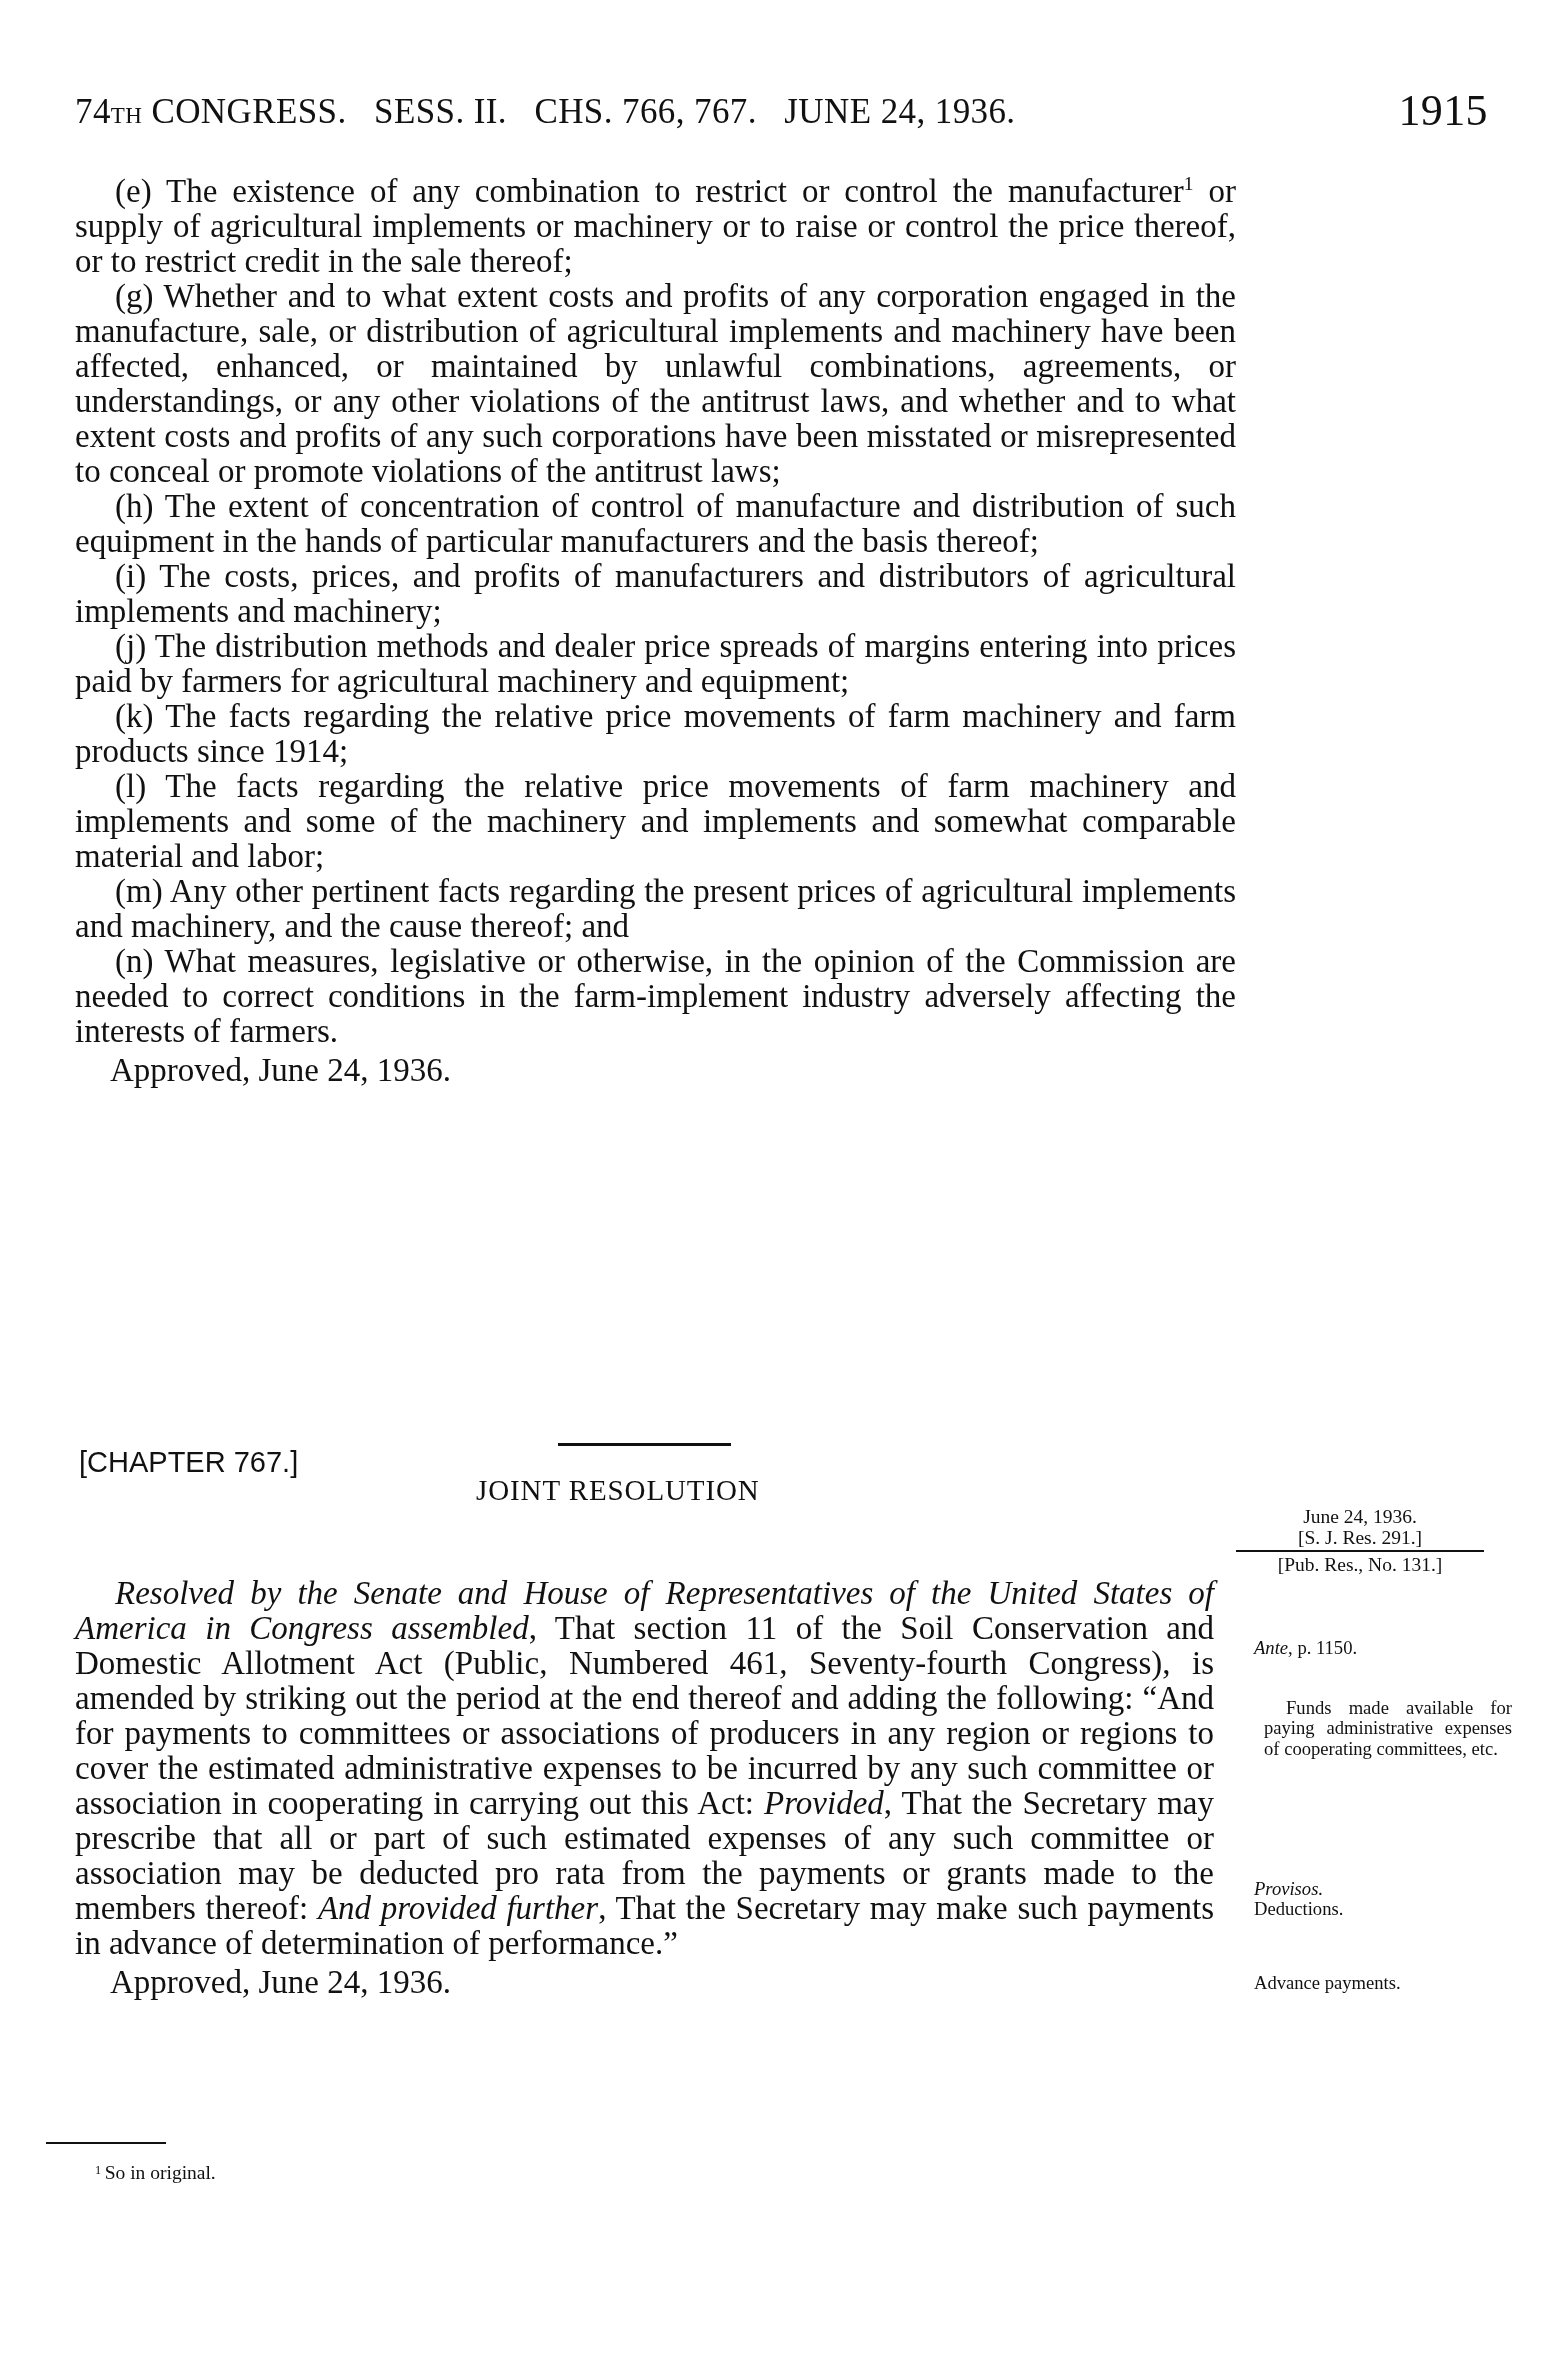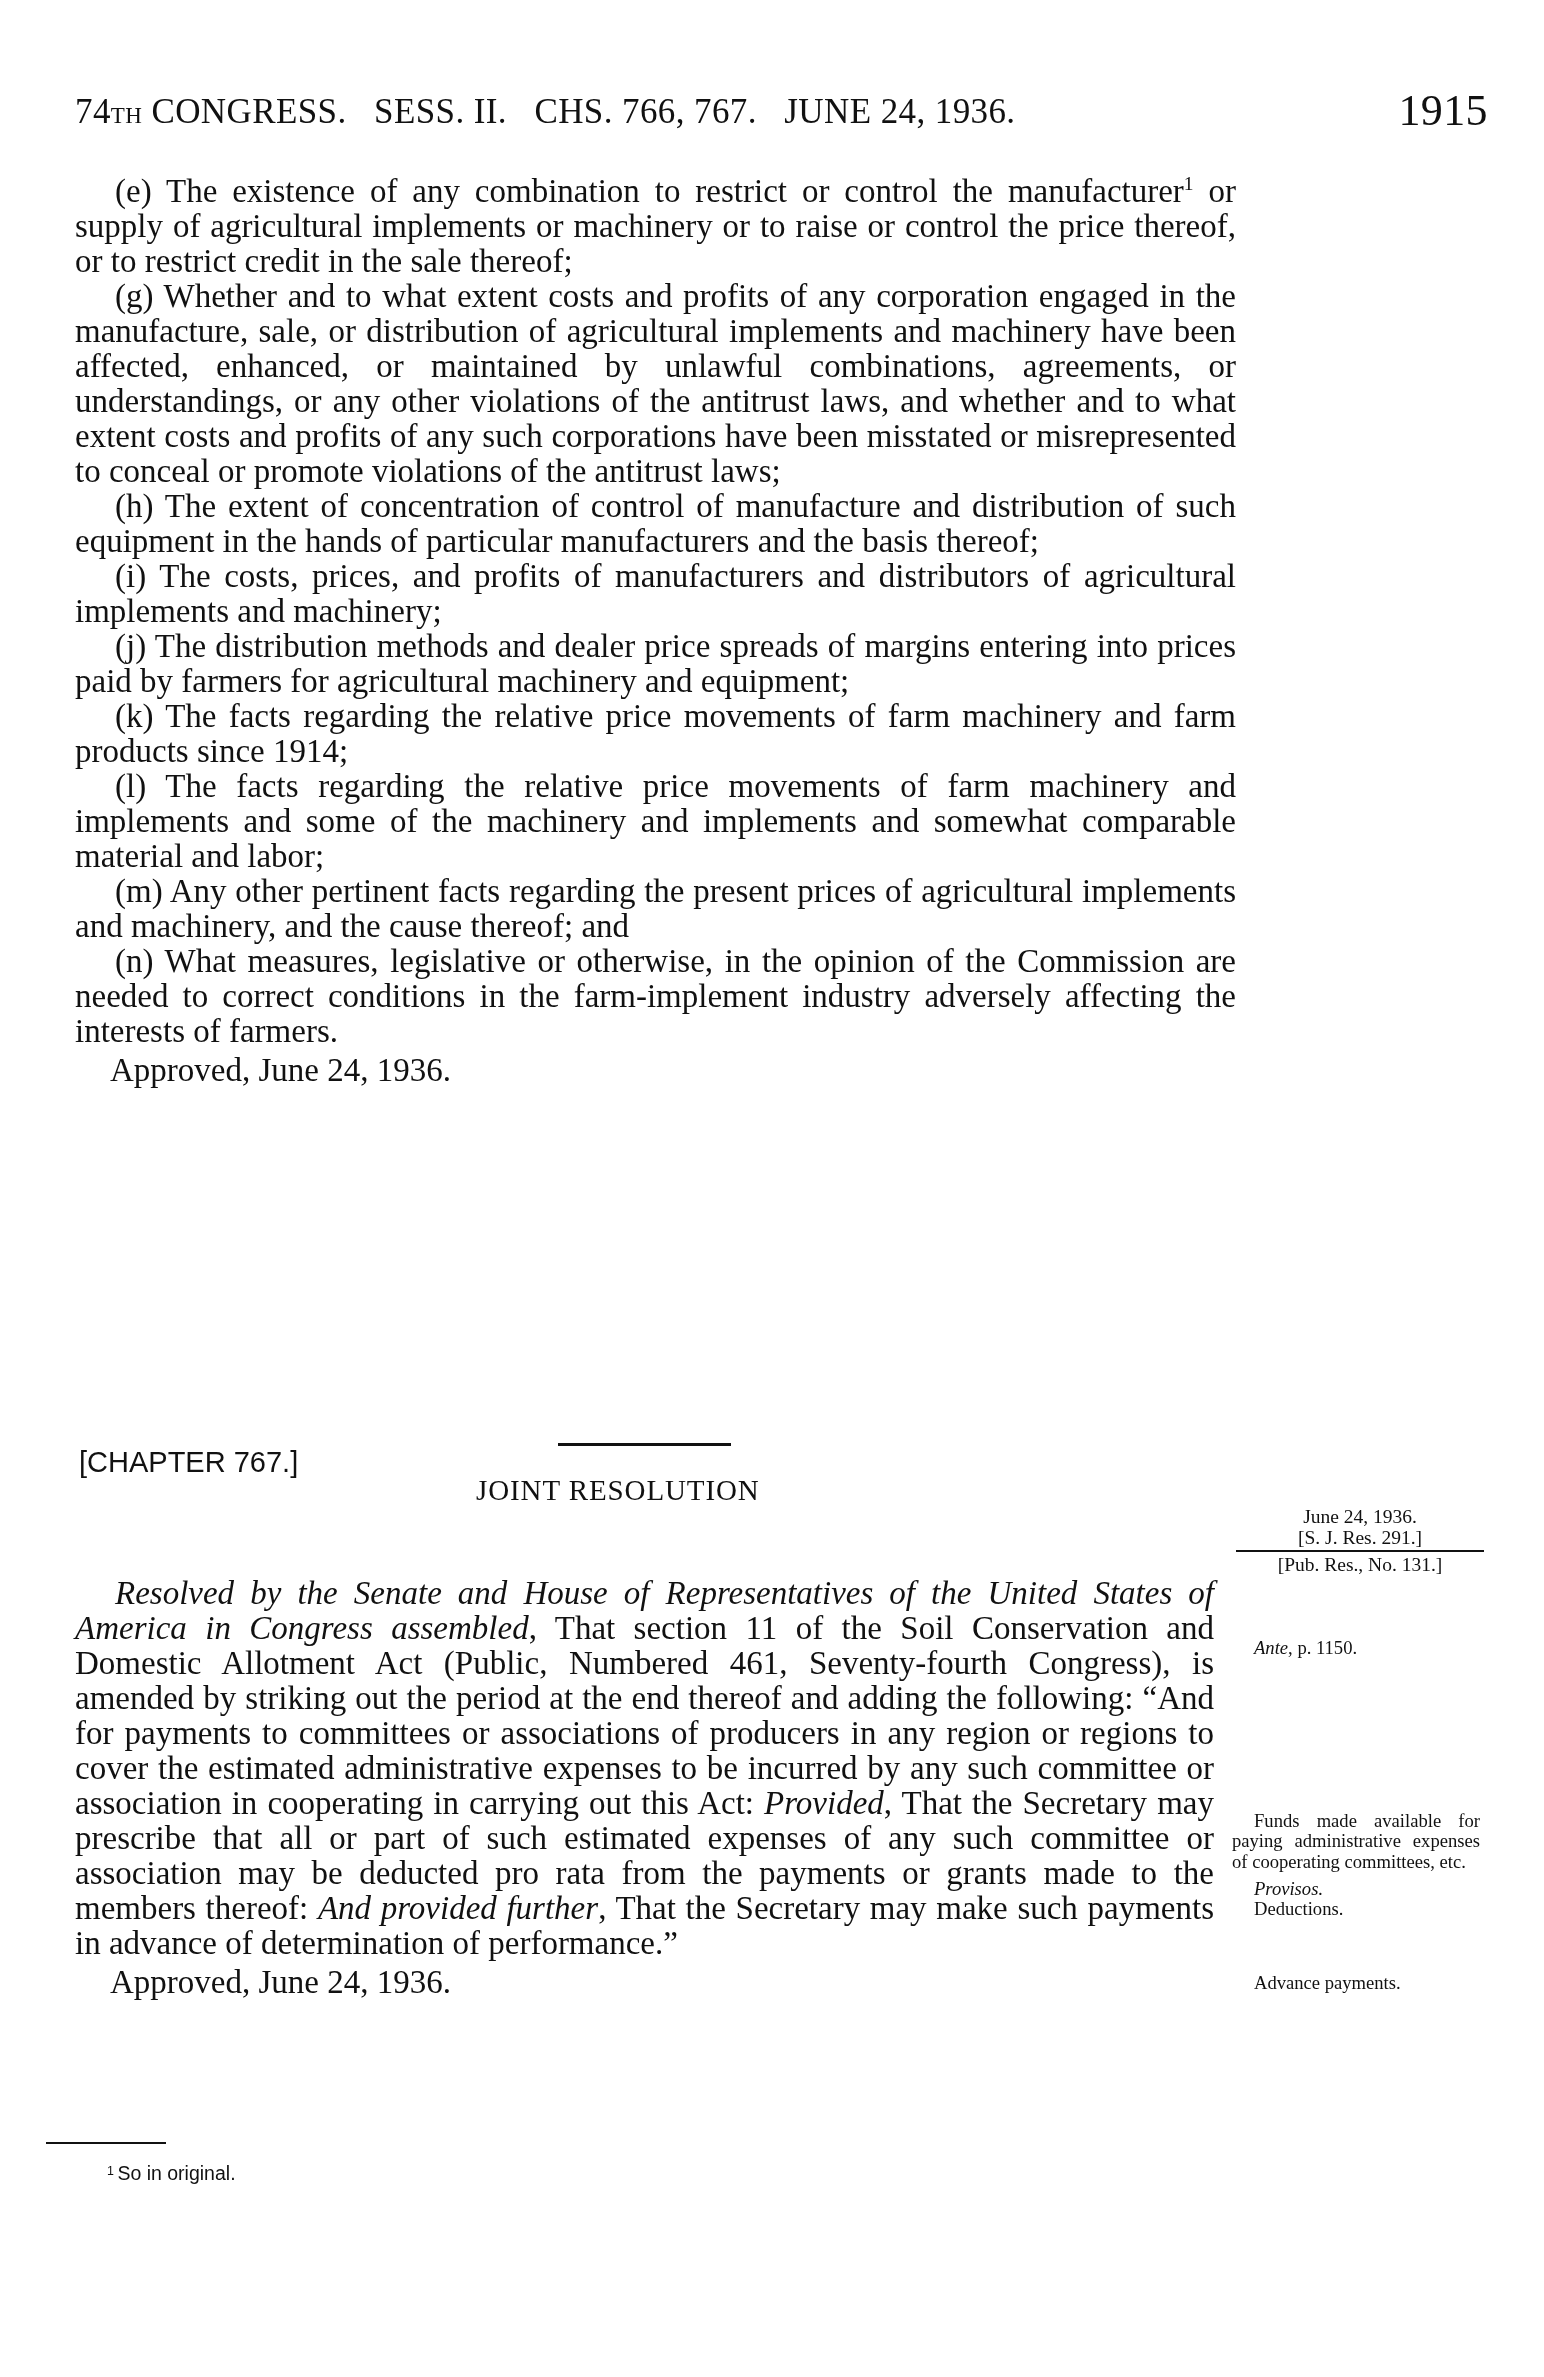--- a/index.html
+++ b/index.html
@@ -31,21 +31,21 @@
   .side-cite { position: absolute; left: 1236px; top: 1506px; width: 248px; text-align: center;
                font-family: "Liberation Serif", serif; font-size: 19.5px; line-height: 21px; }
   .side-cite .cite-rule { height: 2.7px; background: #111111; margin: 1.8px 0 1.8px 0; }
 
   
   .margin-note { position: absolute; left: 1232px; width: 248px; font-family: "Liberation Serif", serif;
                  font-size: 18.6px; line-height: 20.4px; text-align: justify; }
   .margin-note .mn-indent { display: inline-block; width: 22px; }
 
   
-  .footnote { position: absolute; left: 107px; top: 2162px; font-family: Liberation Sans, sans-serif; font-size: 19.5px; }
+  .footnote { position: absolute; left: 95px; top: 2162px; font-family: Liberation Serif, serif; font-size: 19.5px; }
   .footnote .fn-mark { font-size: 12.4px; vertical-align: 5.3px; margin-right: 3.5px; }
 </style>
 </head>
 <body>
 
 <div class="page">
 
   <div class="running-head">
     <div class="rh-left"><span>74</span><span class="sc">TH</span><span style="white-space: pre;"> CONGRESS.   SESS. II.   CHS. 766, 767.   JUNE 24, 1936.</span></div>
     <div class="rh-page">1915</div>
@@ -79,21 +79,21 @@
   <div class="col" style="top: 1576px; width: 1139px;">
     <p class="para"><i>Resolved by the Senate and House of Representatives of the United States of America in Congress assembled</i><span>, That section 11 of the Soil Conservation and Domestic Allotment Act (Public, Numbered 461, Seventy-fourth Congress), is amended by striking out the period at the end thereof and adding the following: “And for payments to committees or associations of producers in any region or regions to cover the estimated administrative expenses to be incurred by any such committee or association in cooperating in carrying out this Act: </span><i>Provided</i><span>, That the Secretary may prescribe that all or part of such estimated expenses of any such committee or association may be deducted pro rata from the payments or grants made to the members thereof: </span><i>And provided further</i><span>, That the Secretary may make such payments in advance of determination of performance.”</span></p>
     <p class="approved">Approved, June 24, 1936.</p>
   </div>
 
   <div class="margin-note" style="top: 1618px;">
     <span class="mn-indent"></span><br>
     <span class="mn-indent"></span><i>Ante</i><span>, p. 1150.</span>
   </div>
 
-  <div class="margin-note" style="top: 1811px;">
+  <div class="margin-note" style="top: 1698px; margin-left: 32px;">
     <span class="mn-indent"></span><span>Funds made available for paying administrative expenses of cooperating committees, etc.</span>
   </div>
 
   <div class="margin-note" style="top: 1879px;">
     <span class="mn-indent"></span><i>Provisos.</i><br>
     <span class="mn-indent"></span><span>Deductions.</span>
   </div>
 
   <div class="margin-note" style="top: 1973px;">
     <span class="mn-indent"></span><span>Advance payments.</span>

